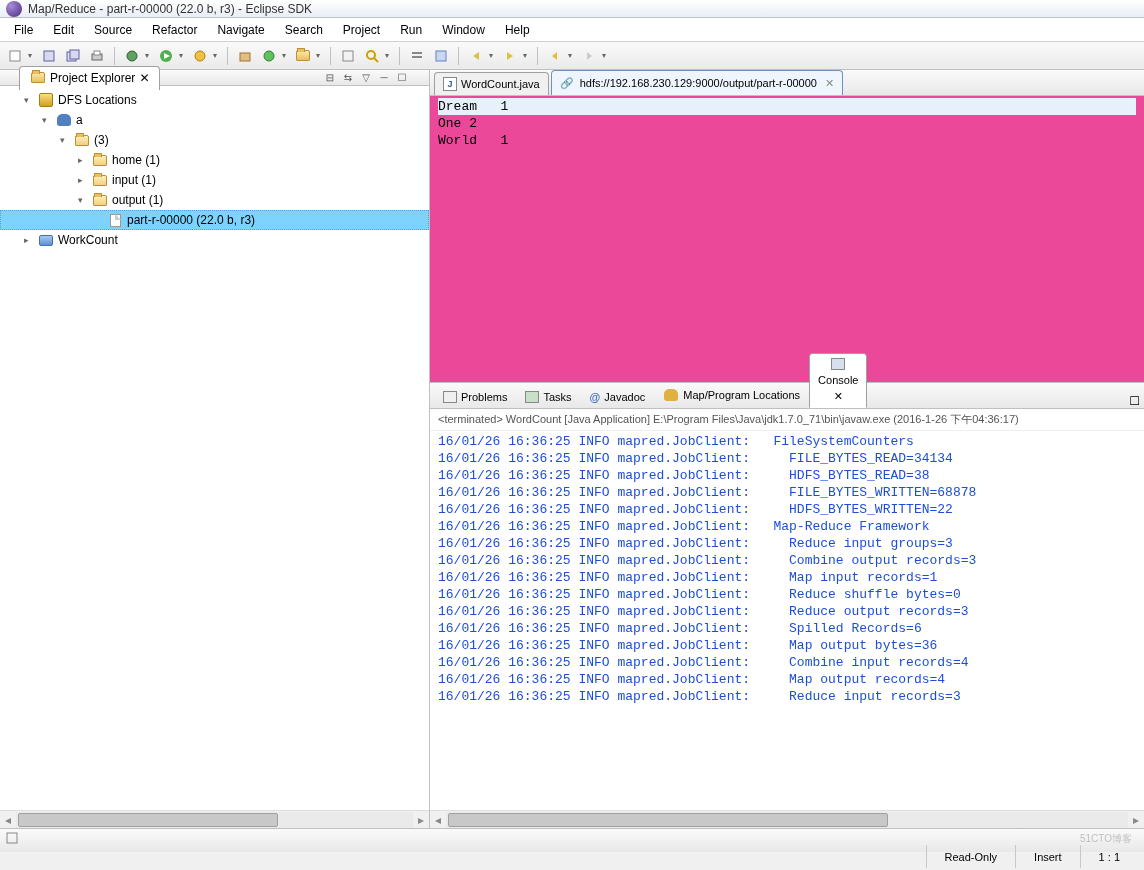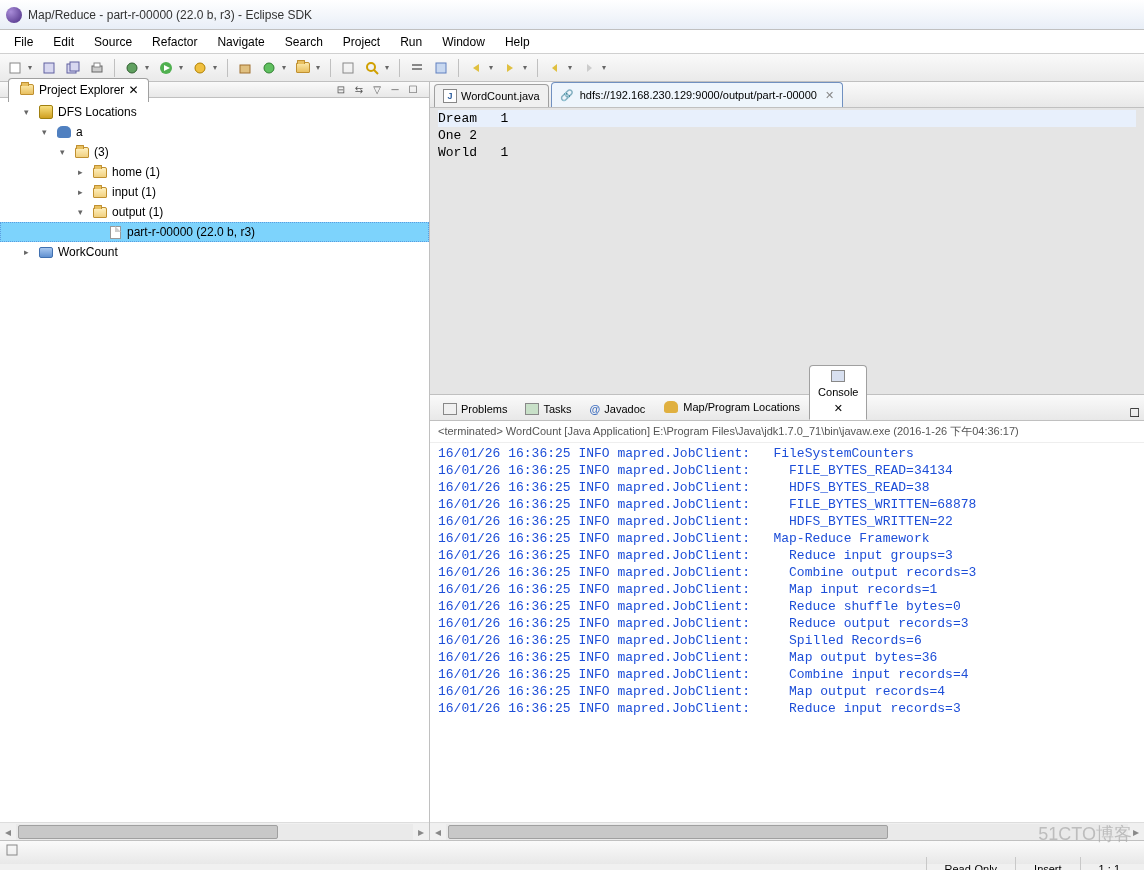--- a/index.html
+++ b/index.html
@@ -1,29 +1,29 @@
 <!DOCTYPE html>
 <html><head>
 <meta charset="utf-8">
 <style>
 * { box-sizing: border-box; margin: 0; padding: 0; }
 body { font-family: "Microsoft YaHei", Tahoma, sans-serif; font-size: 12px; background: #f0f0f0; color: #000; overflow: hidden; width: 1144px; height: 870px; }
-.titlebar { height: 30px; background: linear-gradient(to bottom, #fff, #e8eef7); display: flex; align-items: center; padding: 0 6px; border-bottom: 1px solid #c0c0c0; }
+.titlebar { height: 18px; background: linear-gradient(to bottom, #fff, #e8eef7); display: flex; align-items: center; padding: 0 6px; border-bottom: 1px solid #c0c0c0; }
 .titlebar .app-icon { width: 16px; height: 16px; background: radial-gradient(circle at 30% 30%, #a88cd8, #4a2c82); border-radius: 50%; margin-right: 6px; }
 .titlebar .title { color: #333; }
 .menubar { height: 24px; background: #fff; display: flex; align-items: center; padding: 0 4px; border-bottom: 1px solid #d0d0d0; }
 .menubar .menu { padding: 2px 10px; cursor: default; }
 .toolbar { height: 28px; background: linear-gradient(to bottom, #fafafa, #eaeaea); display: flex; align-items: center; padding: 0 4px; border-bottom: 1px solid #c0c0c0; gap: 2px; }
 .toolbar .tb-btn { width: 22px; height: 22px; display: flex; align-items: center; justify-content: center; cursor: default; border-radius: 2px; }
 .toolbar .sep { width: 1px; height: 18px; background: #c0c0c0; margin: 0 4px; }
 .toolbar .dd { width: 8px; font-size: 8px; color: #666; }
 .workspace { display: flex; height: 758px; }
 .left-pane { width: 430px; background: #fff; border-right: 1px solid #c0c0c0; display: flex; flex-direction: column; }
 .right-pane { flex: 1; display: flex; flex-direction: column; background: #fff; }
-.view-tab { height: 16px; background: linear-gradient(to bottom, #fafafa, #e8e8e8); border-bottom: 1px solid #c0c0c0; display: flex; align-items: center; padding: 0 8px; justify-content: center; }
+.view-tab { height: 16px; background: linear-gradient(to bottom, #fafafa, #e8e8e8); border-bottom: 1px solid #c0c0c0; display: flex; align-items: center; padding: 0 19px; justify-content: center; }
 .view-tab .tab-active { background: #fff; border: 1px solid #a0a0a0; border-bottom: none; padding: 3px 10px 4px; border-radius: 4px 4px 0 0; display: flex; align-items: center; gap: 4px; }
 .view-tab .actions { margin-left: auto; display: flex; gap: 2px; }
 .view-tab .act-btn { width: 16px; height: 16px; display: flex; align-items: center; justify-content: center; font-size: 10px; color: #555; }
 .tree { flex: 1; overflow: auto; padding: 4px 0; }
 .tree-node { display: flex; align-items: center; height: 20px; padding-left: 8px; cursor: default; gap: 4px; white-space: nowrap; }
 .tree-node.sel { background: #7dd3fc; border: 1px dotted #5a9de0; }
 .indent { display: inline-block; }
 .twisty { width: 10px; font-size: 9px; color: #666; }
 .node-icon { width: 16px; height: 16px; display: inline-flex; align-items: center; justify-content: center; }
 .folder-icon { background: linear-gradient(to bottom, #fce8a8, #e8c060); border-radius: 2px 2px 1px 1px; width: 14px; height: 11px; border: 1px solid #c09030; position: relative; }
@@ -31,36 +31,36 @@
 .folder-open { background: linear-gradient(to bottom, #fff0c0, #f0d080); }
 .file-icon { background: #fff; border: 1px solid #999; width: 11px; height: 13px; position: relative; }
 .file-icon::before { content: ""; position: absolute; right: -1px; top: -1px; border: 3px solid transparent; border-left-color: #ccc; border-bottom-color: #ccc; }
 .proj-icon { background: linear-gradient(to bottom, #a8c8f0, #6090d0); border-radius: 2px; width: 14px; height: 11px; border: 1px solid #4070b0; }
 .dfs-icon { width: 14px; height: 14px; background: linear-gradient(to bottom, #f8e080, #d0a020); border-radius: 2px; border: 1px solid #a08010; }
 .elephant-icon { width: 14px; height: 12px; background: #5080c0; border-radius: 40% 40% 20% 20%; }
 .editor-tabs { height: 26px; background: linear-gradient(to bottom, #fafafa, #e8e8e8); border-bottom: 1px solid #c0c0c0; display: flex; align-items: flex-end; padding: 0 4px; }
 .ed-tab { padding: 4px 8px; border: 1px solid #a0a0a0; border-bottom: none; background: #f0f0f0; border-radius: 4px 4px 0 0; display: flex; align-items: center; gap: 4px; margin-right: 2px; font-size: 11px; cursor: default; }
 .ed-tab.active { background: #eef5fc; border-color: #7090c0; }
 .ed-tab .close-x { color: #888; font-size: 11px; margin-left: 4px; }
-.editor-body { flex: 1; background: #e5e5e5; padding: 2px 8px; font-family: "Courier New", monospace; font-size: 13px; line-height: 17px; overflow: auto; white-space: pre; }
+.editor-body { flex: 1; background: #ec4899; padding: 2px 8px; font-family: "Courier New", monospace; font-size: 13px; line-height: 17px; overflow: auto; white-space: pre; }
 .editor-body .hl { background: #e8f0fc; display: block; }
 .views-area { height: 428px; border-top: 1px solid #c0c0c0; display: flex; flex-direction: column; }
 .view-tabs { height: 26px; background: linear-gradient(to bottom, #fafafa, #e8e8e8); border-bottom: 1px solid #c0c0c0; display: flex; align-items: flex-end; padding: 0 4px; }
 .v-tab { padding: 4px 8px; border: 1px solid transparent; display: flex; align-items: center; gap: 4px; font-size: 11px; cursor: default; }
 .v-tab.active { background: #fff; border: 1px solid #a0a0a0; border-bottom: 1px solid #fff; border-radius: 4px 4px 0 0; flex-direction: column; }
 .v-tab .icon-sq { width: 14px; height: 12px; border: 1px solid #888; background: #f0f0f0; }
 .console-head { padding: 3px 8px; color: #555; font-size: 11px; border-bottom: 1px solid #eee; }
 .console-body { flex: 1; overflow: auto; padding: 2px 8px; font-family: "Courier New", monospace; font-size: 13px; line-height: 17px; white-space: pre; color: #1d4ed8; }
 .hscroll { height: 18px; background: #f0f0f0; border-top: 1px solid #ddd; display: flex; align-items: center; }
 .hscroll .track { flex: 1; height: 16px; background: #eaeaea; position: relative; }
 .hscroll .thumb { position: absolute; height: 14px; top: 1px; background: #c8c8c8; border: 1px solid #a0a0a0; border-radius: 2px; }
 .statusbar { height: 24px; background: linear-gradient(to bottom, #fafafa, #e8e8e8); border-top: 1px solid #c0c0c0; display: flex; align-items: center; padding: 0 6px; font-size: 11px; }
 .statusbar .cell { border-left: 1px solid #c8c8c8; padding: 0 18px; height: 100%; display: flex; align-items: center; margin-top: 32px; }
 .statusbar .spacer { flex: 1; }
-.watermark { position: absolute; right: 12px; bottom: 24px; color: #aaa; font-size: 18px; opacity: 0.7; }
+.watermark { position: absolute; right: 12px; bottom: 24px; color: #aaa; font-size: 10px; opacity: 0.7; }
 .j-icon { width:14px; height:14px; background:#fff; border:1px solid #888; display:flex; align-items:center; justify-content:center; font-size:9px; font-weight:bold; color:#3060a0; }
 .link-icon { color:#5080c0; }
 svg { display: block; }
 </style>
 </head>
 <body>
 
 <div class="titlebar">
   <div class="app-icon"></div>
   <div class="title">Map/Reduce - part-r-00000 (22.0 b, r3) - Eclipse SDK</div>

